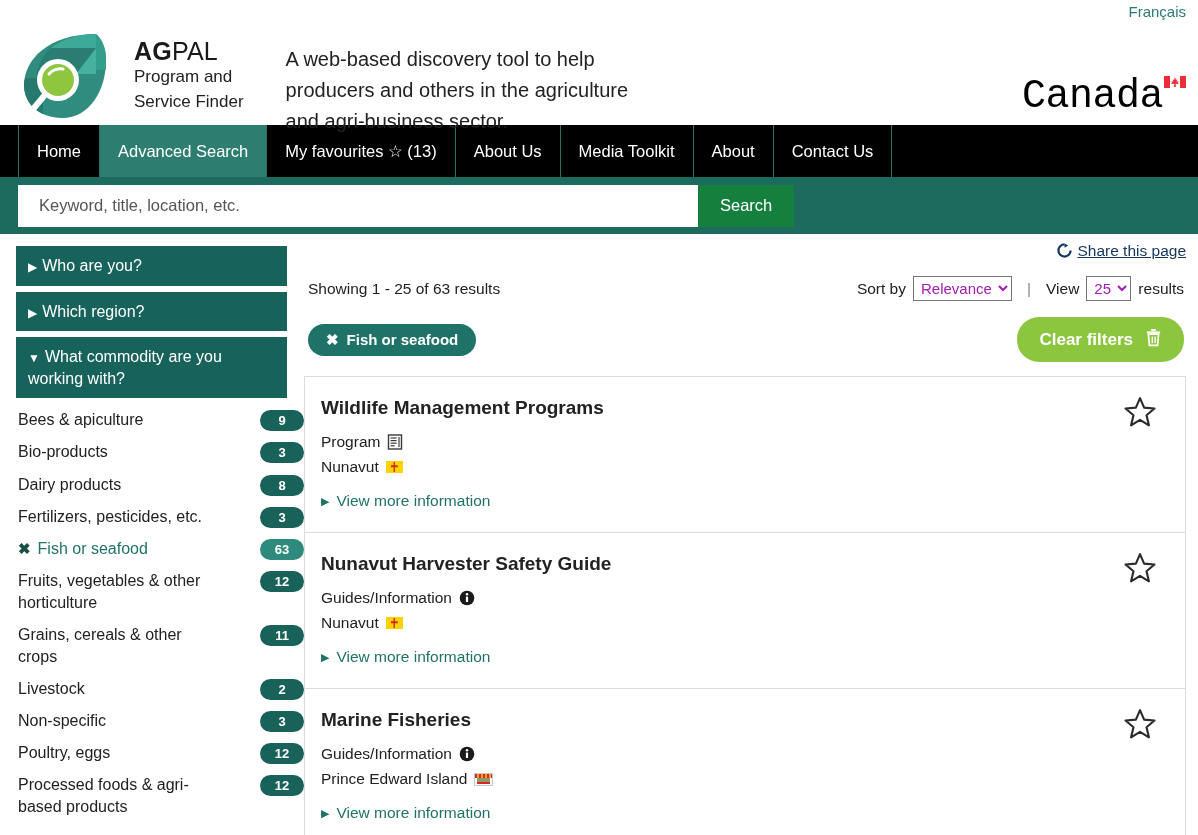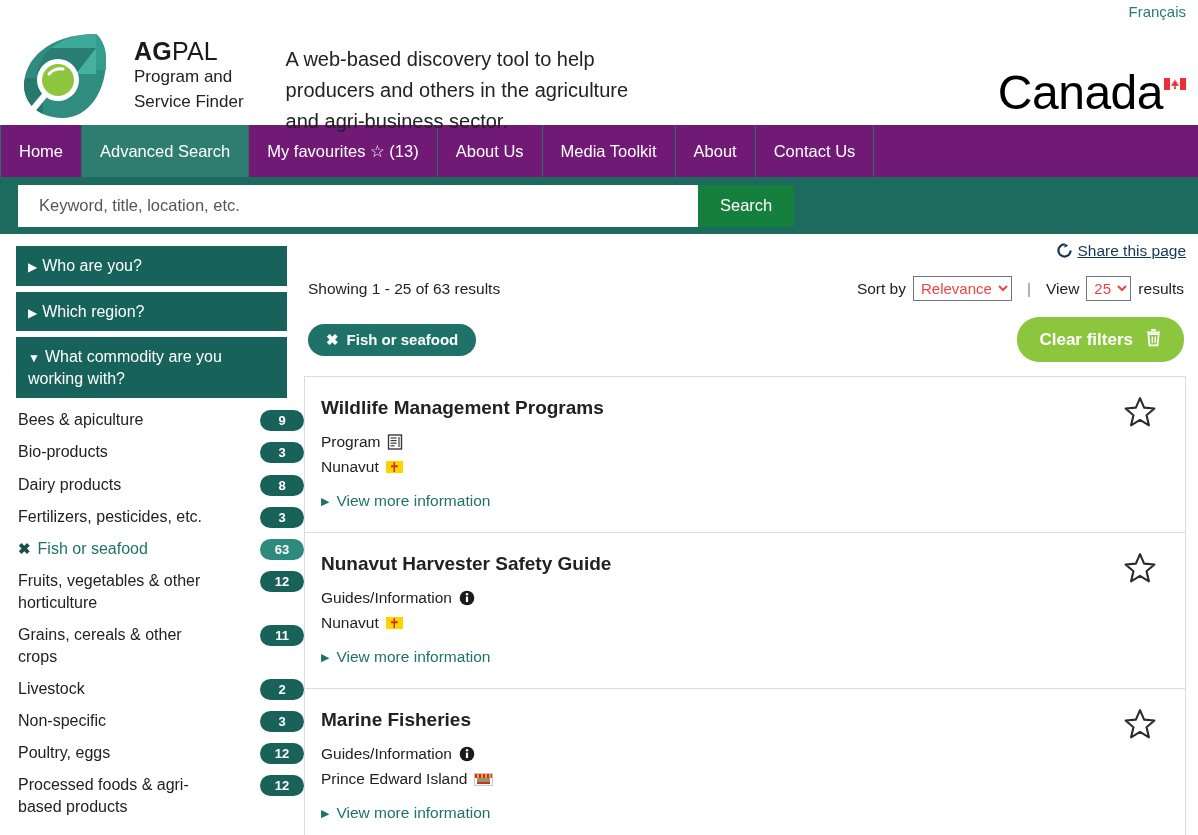--- a/index.html
+++ b/index.html
@@ -59,22 +59,22 @@
     padding-top: 20px;
     width: 345px;
     font-size: 20px;
     line-height: 1.55;
     color: #222;
   }
   .canada-wordmark {
     position: absolute;
     right: 12px;
     bottom: 8px;
-    font-family: Liberation Sans, sans-serif;
-    font-size: 48px;
+    font-family: Liberation Mono, monospace;
+    font-size: 40px;
     color: #000;
     letter-spacing: -0.5px;
     line-height: 1;
   }
   .canada-flag {
     display: inline-block;
     width: 22px; height: 12px;
     background: #fff;
     position: relative;
     vertical-align: 19px;
@@ -87,24 +87,25 @@
   .canada-flag::before { left: 0; }
   .canada-flag::after { right: 0; }
   .canada-flag i {
     position: absolute; left: 7px; top: 1px;
     width: 8px; height: 10px; background: #EA2D37;
     clip-path: polygon(50% 0%, 62% 30%, 78% 22%, 70% 48%, 100% 42%, 84% 58%, 100% 70%, 58% 68%, 62% 100%, 38% 100%, 42% 68%, 0% 70%, 16% 58%, 0% 42%, 30% 48%, 22% 22%, 38% 30%);
   }
 
   
   .nav {
-    background: #701a75;
+    background: #000000;
     height: 52px;
     display: flex;
     align-items: stretch;
+    padding-left: 18px;
   }
   .nav-item {
     display: flex; align-items: center;
     padding: 0 18px;
     color: #ffffff;
     font-size: 16.5px;
     cursor: pointer;
     border-right: 1px solid #2a6f65;
     white-space: nowrap;
     text-decoration: none;
@@ -214,21 +215,21 @@
     color: #222;
   }
   .showing { font-size: 15.5px; }
   .sort-group { display: flex; align-items: center; gap: 7px; }
   .sort-group select {
     font-family: "Liberation Sans", sans-serif;
     font-size: 15px;
     padding: 2px 3px;
     border: 1px solid #767676;
     background: #fff;
-    color: #ef4444;
+    color: #a21caf;
   }
   .divider-pipe { color: #888; margin: 0 8px; }
 
   .chip-row {
     display: flex;
     align-items: center;
     justify-content: space-between;
     padding: 12px 2px 14px 4px;
   }
   .chip {

